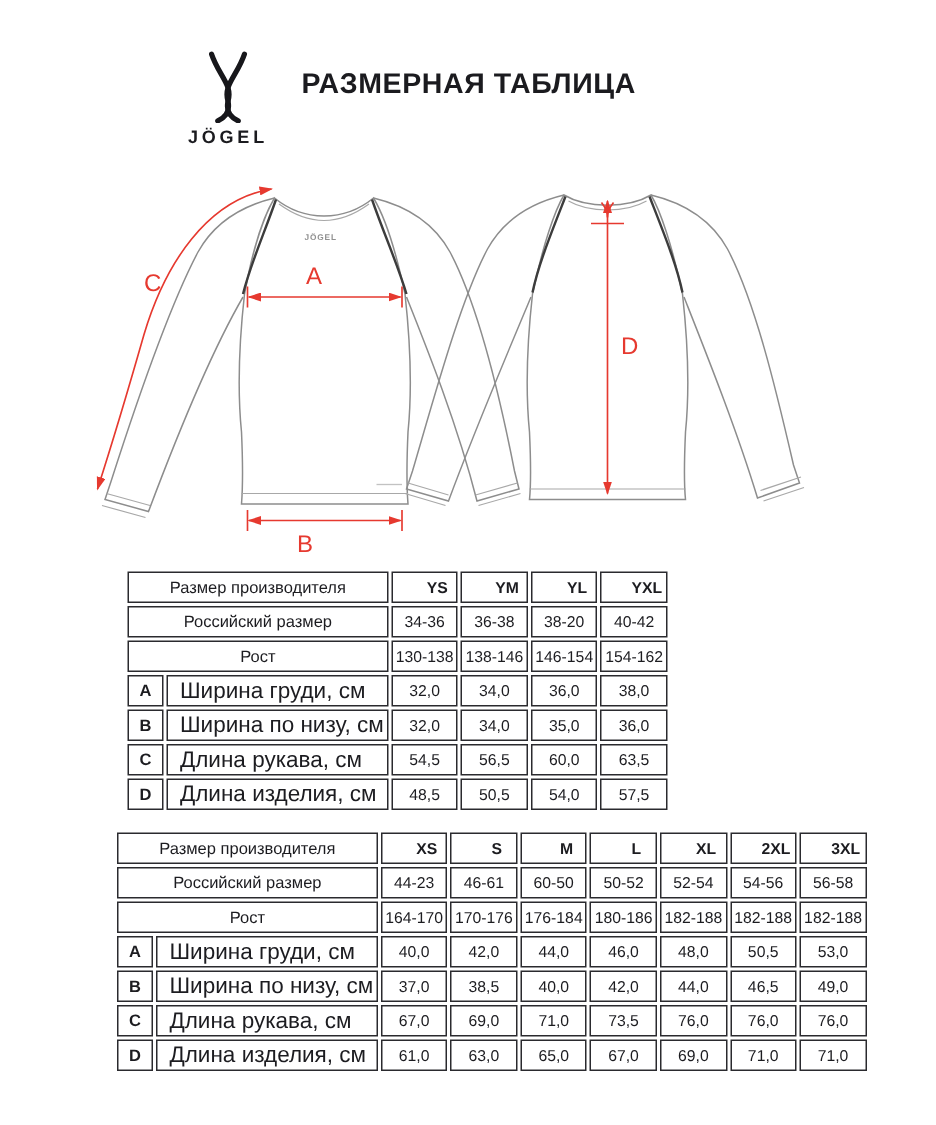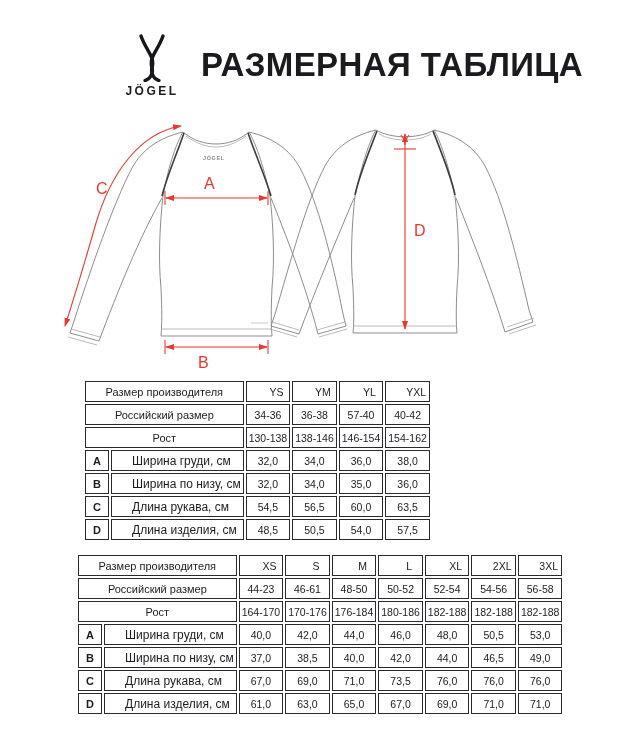--- a/index.html
+++ b/index.html
@@ -7,21 +7,21 @@
     width:624px;height:750px;background:#ffffff;position:relative;overflow:hidden;
     font-family:"Liberation Sans","DejaVu Sans",sans-serif;color:#1c1c20;
   }
   .page{position:absolute;inset:0;}
 
   
   .logo-block{position:absolute;left:112px;top:34px;width:80px;text-align:center;}
   .logo-mark{display:block;margin:0 auto;}
   .logo-text{font-size:12px;font-weight:bold;letter-spacing:2.5px;color:#1b1b1f;margin-top:2px;}
   .page-title{
-    position:absolute;left:201px;top:46px;font-size:33px;font-weight:bold;
+    position:absolute;left:201px;top:46px;font-size:19px;font-weight:bold;
     letter-spacing:0.4px;color:#1b1b1f;white-space:nowrap;
   }
 
   
   .diagram-area{position:absolute;left:0;top:112px;width:624px;height:266px;}
   svg .outline{fill:none;stroke:#8d8d8d;stroke-width:1;}
   svg .seam{fill:none;stroke:#3c3c3c;stroke-width:1.6;}
   svg .thin{fill:none;stroke:#a8a8a8;stroke-width:0.8;}
   svg .micro{fill:none;stroke:#c2c2c2;stroke-width:0.9;}
   svg .red-line{fill:none;stroke:var(--accent);stroke-width:1.1;}
@@ -34,23 +34,23 @@
     border-collapse:separate;border-spacing:2px;position:absolute;
     table-layout:fixed;
   }
   #table-0{left:83px;top:379px;}
   #table-1{left:76px;top:553px;}
   table.size-table td{
     border:1px solid #2a2a2e;height:19px;text-align:center;
     font-size:10.5px;padding:0 2px;white-space:nowrap;background:#fff;
   }
   table.size-table td.hdr{font-weight:normal;font-size:11px;}
-  table.size-table td.size-code{font-weight:normal;padding-left:19px;}
+  table.size-table td.size-code{font-weight:bold;padding-left:19px;}
   table.size-table td.letter{font-weight:bold;font-size:11px;}
-  table.size-table td.lbl{text-align:left;padding-left:20px;font-size:12px;margin-left:40px;}
+  table.size-table td.lbl{text-align:left;padding-left:8px;font-size:15px;margin-left:40px;}
 </style>
 </head>
 <body>
 
 <div class="page">
 
   <div class="logo-block">
     <svg class="logo-mark" width="50" height="48" viewBox="0 0 60 70">
       <path d="M14,3 C21,24 35,33 30,49 C28,58 31,64 40,68" fill="none" stroke="#17171b" stroke-width="5" stroke-linecap="round"></path>
       <path d="M46,3 C39,24 25,33 30,49 C32,58 29,64 20,68" fill="none" stroke="#17171b" stroke-width="5" stroke-linecap="round"></path>
@@ -162,21 +162,21 @@
           <td class="hdr" colspan="2">Размер производителя</td>
           <td class="size-code">YS</td>
           <td class="size-code">YM</td>
           <td class="size-code">YL</td>
           <td class="size-code">YXL</td>
         </tr>
         <tr>
           <td class="hdr" colspan="2">Российский размер</td>
           <td>34-36</td>
           <td>36-38</td>
-          <td>57-40</td>
+          <td>38-20</td>
           <td>40-42</td>
         </tr>
         <tr>
           <td class="hdr" colspan="2">Рост</td>
           <td>130-138</td>
           <td>138-146</td>
           <td>146-154</td>
           <td>154-162</td>
         </tr>
         <tr>
@@ -234,21 +234,21 @@
           <td class="size-code">M</td>
           <td class="size-code">L</td>
           <td class="size-code">XL</td>
           <td class="size-code">2XL</td>
           <td class="size-code">3XL</td>
         </tr>
         <tr>
           <td class="hdr" colspan="2">Российский размер</td>
           <td>44-23</td>
           <td>46-61</td>
-          <td>48-50</td>
+          <td>60-50</td>
           <td>50-52</td>
           <td>52-54</td>
           <td>54-56</td>
           <td>56-58</td>
         </tr>
         <tr>
           <td class="hdr" colspan="2">Рост</td>
           <td>164-170</td>
           <td>170-176</td>
           <td>176-184</td>

